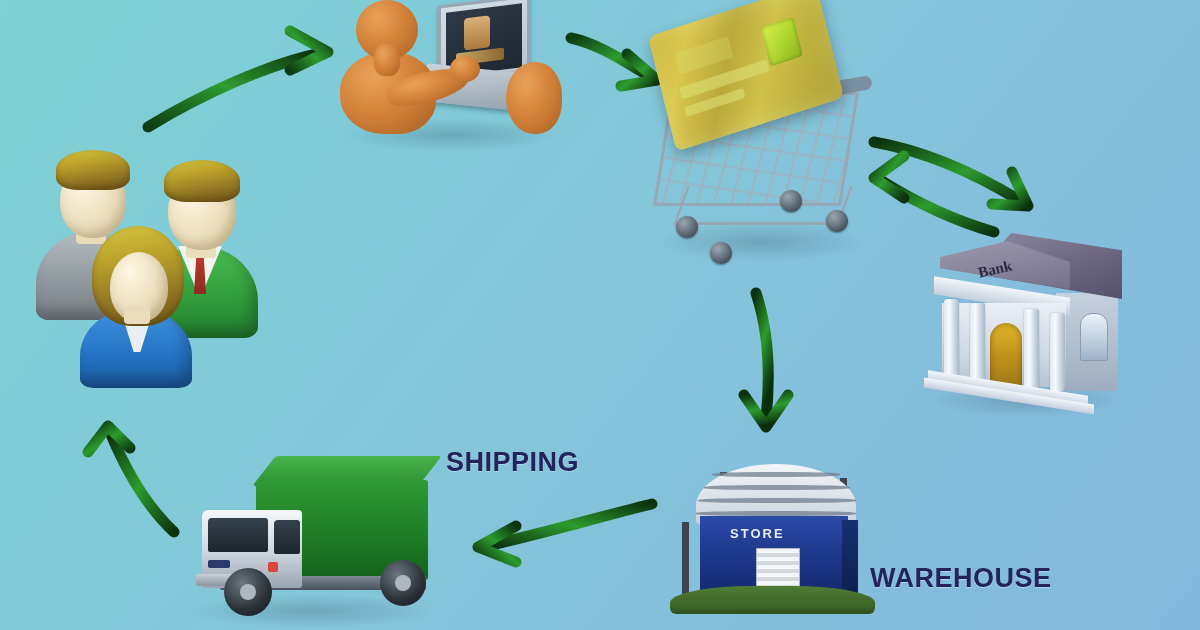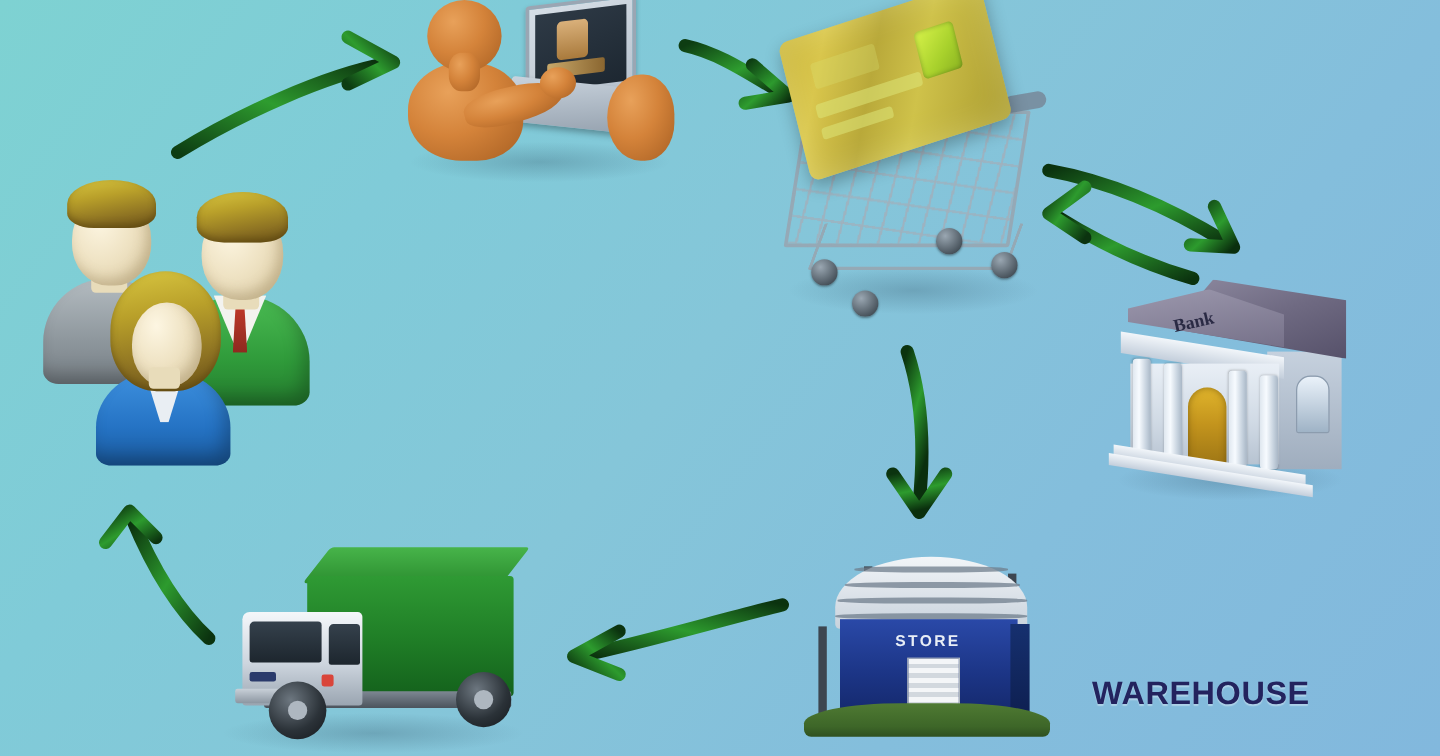--- a/index.html
+++ b/index.html
@@ -363,25 +363,25 @@
     <div class="wh-post" style="left:170px;top:18px;width:7px;height:40px;"></div>
 
     <div class="wh-roof" style="left:26px;top:4px;width:160px;height:60px;"></div>
     <div class="wh-stripe" style="left:42px;top:12px;width:128px;height:5px;"></div>
     <div class="wh-stripe" style="left:34px;top:25px;width:146px;height:5px;"></div>
     <div class="wh-stripe" style="left:28px;top:38px;width:158px;height:5px;"></div>
     <div class="wh-stripe" style="left:26px;top:51px;width:160px;height:5px;"></div>
 
     <div class="wh-body" style="left:30px;top:56px;width:148px;height:82px;"></div>
     <div class="wh-side" style="left:172px;top:60px;width:16px;height:74px;"></div>
-    <div class="wh-sign" style="left:76px;top:66px;text-align:center;">STORE</div>
+    <div class="wh-sign" style="left:60px;top:66px;text-align:center;">STORE</div>
     <div class="wh-door" style="left:86px;top:88px;width:42px;height:46px;"></div>
     <div class="wh-grass" style="left:0px;top:126px;width:205px;height:28px;"></div>
   </div>
-  <div class="lbl" style="left:910px;top:563px;">WAREHOUSE</div>
+  <div class="lbl" style="left:870px;top:563px;">WAREHOUSE</div>
 
   <div class="art" style="left:180px;top:448px;width:262px;height:176px;">
     <div class="shadow-el" style="left:4px;top:146px;width:254px;height:34px;"></div>
 
     <div class="tk-boxtop" style="left:84px;top:8px;width:166px;height:30px;"></div>
     <div class="tk-box" style="left:76px;top:32px;width:172px;height:100px;"></div>
 
     <div class="tk-chassis" style="left:40px;top:128px;width:206px;height:14px;"></div>
 
     <div class="tk-cab" style="left:22px;top:62px;width:100px;height:78px;"></div>
@@ -389,14 +389,15 @@
     <div class="tk-glass" style="left:94px;top:72px;width:26px;height:34px;"></div>
     <div class="tk-bumper" style="left:16px;top:126px;width:70px;height:12px;"></div>
     <div style="position:absolute;left:28px;top:112px;width:22px;height:8px;background:#2a3a6b;border-radius:2px;"></div>
     <div style="position:absolute;left:88px;top:114px;width:10px;height:10px;background:#d9453a;border-radius:2px;"></div>
 
     <div class="tk-wheel" style="left:44px;top:120px;width:48px;height:48px;"></div>
     <div class="tk-hub" style="left:60px;top:136px;width:16px;height:16px;"></div>
     <div class="tk-wheel" style="left:200px;top:112px;width:46px;height:46px;"></div>
     <div class="tk-hub" style="left:215px;top:127px;width:16px;height:16px;"></div>
   </div>
+  <div class="lbl" style="left:446px;top:447px;">SHIPPING</div>
 
 </div>
 
 </body></html>

